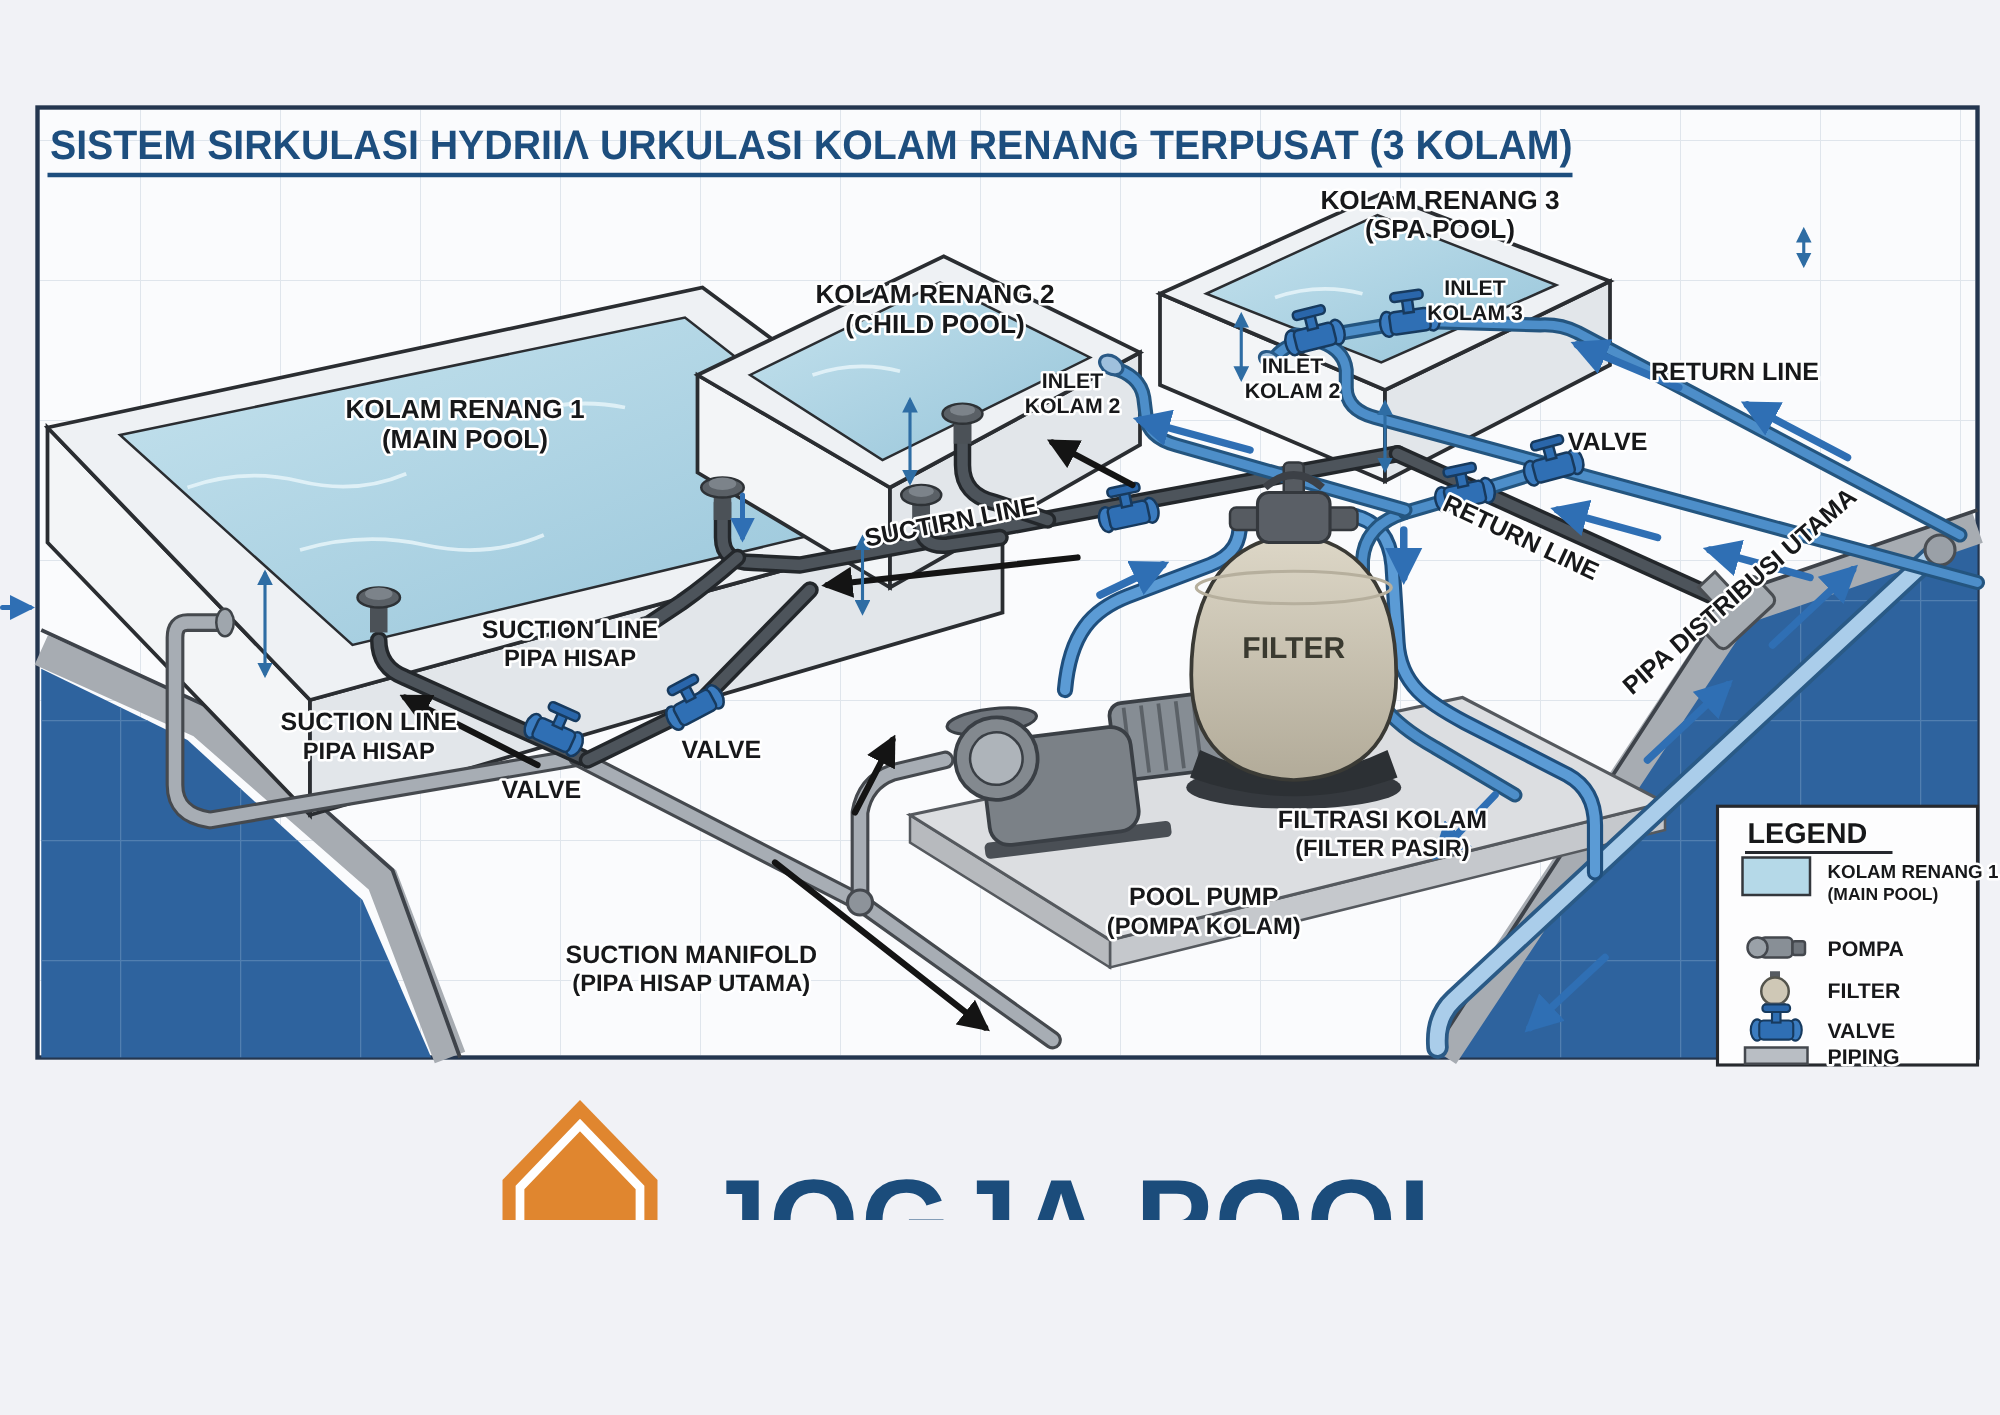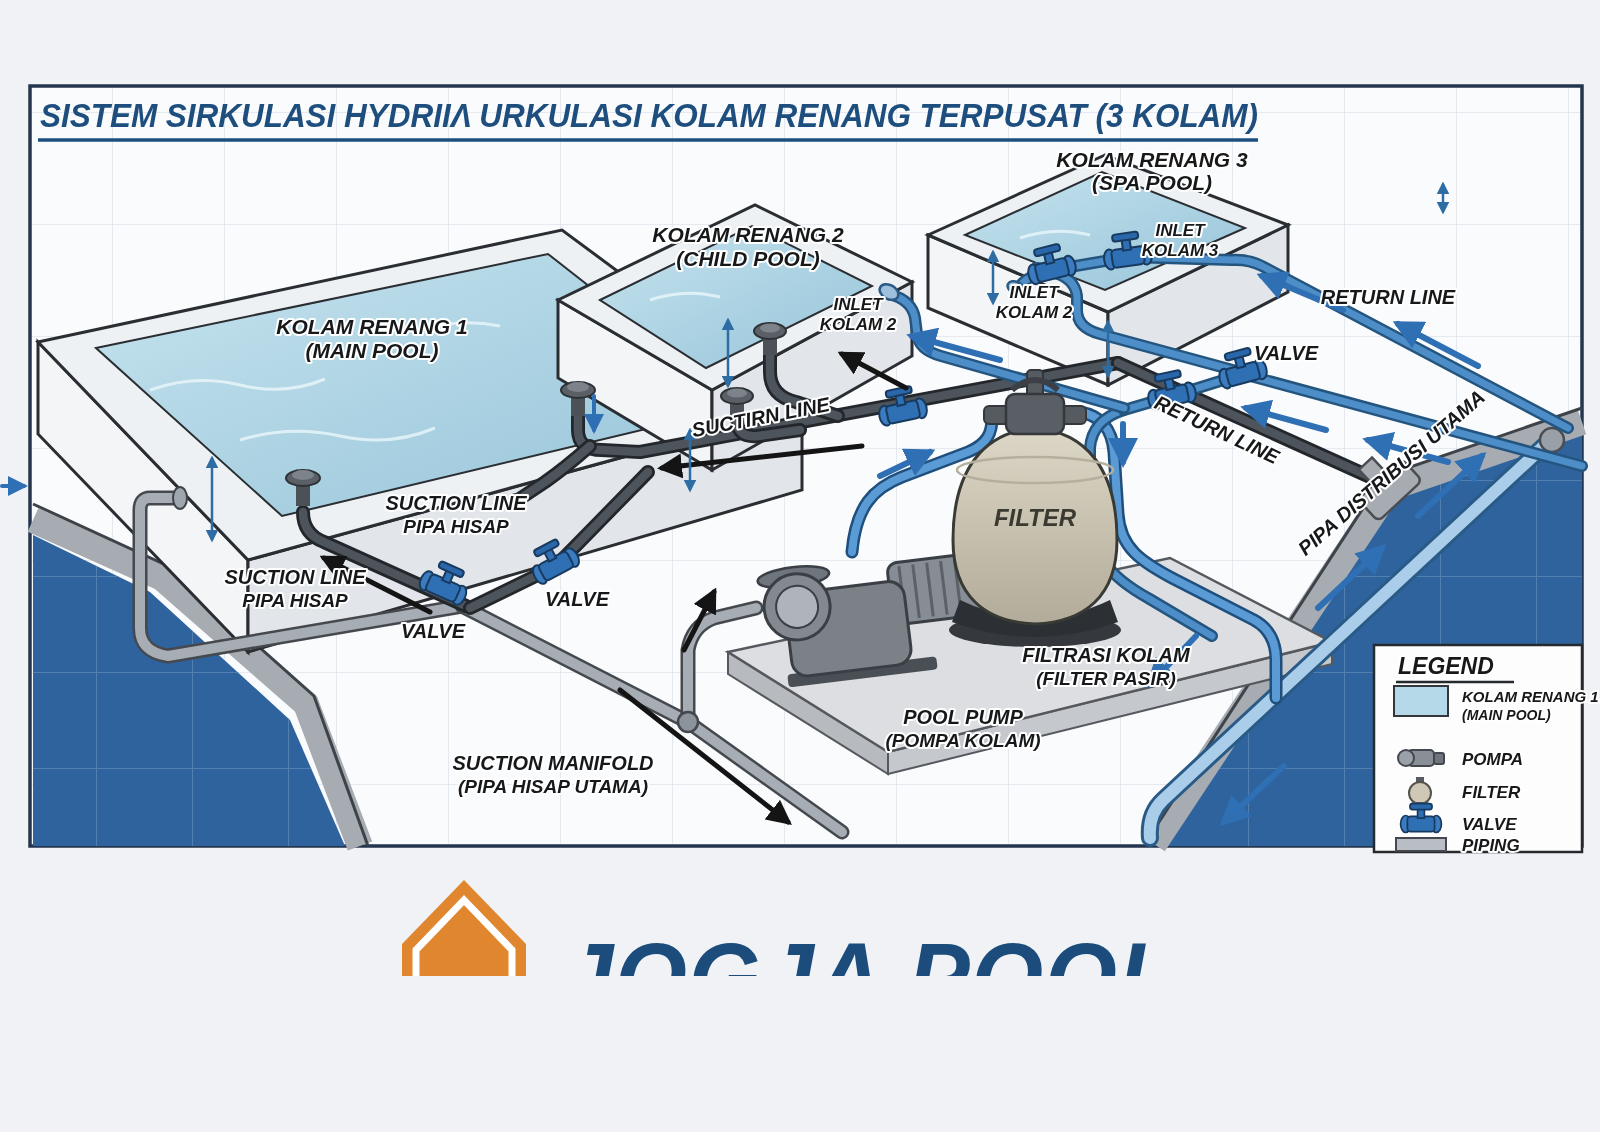--- a/index.html
+++ b/index.html
@@ -1,17 +1,17 @@
 <!DOCTYPE html>
 <html><head>
 <meta charset="utf-8">
 <style>
   html,body{margin:0;padding:0;background:#f1f2f6;}
   .stage{position:relative;width:1600px;height:976px;overflow:hidden;background:#eab308;
-         font-family:"Liberation Sans",sans-serif;font-style:italic;}
+         font-family:"Liberation Sans",sans-serif;}
   svg{position:absolute;left:0;top:0;}
   text{font-family:"Liberation Sans",sans-serif;font-weight:bold;}
   .lbl{fill:#17181a;paint-order:stroke;stroke:#ffffff;stroke-width:4px;stroke-linejoin:round;text-anchor:middle;}
   .lbls{fill:#17181a;paint-order:stroke;stroke:#ffffff;stroke-width:4px;stroke-linejoin:round;text-anchor:start;}
   .ttl{fill:#1d4e7e;text-anchor:start;}
   .tanklbl{fill:#3a3a30;text-anchor:middle;}
   .brand{fill:#1b4c7b;text-anchor:start;letter-spacing:2px;}
   .pcD{stroke:#23272b;stroke-width:14;fill:none;stroke-linecap:round;stroke-linejoin:round;}
   .piD{stroke:#4d545b;stroke-width:8.5;fill:none;stroke-linecap:round;stroke-linejoin:round;}
   .pcG{stroke:#45494e;stroke-width:15;fill:none;stroke-linecap:round;stroke-linejoin:round;}

